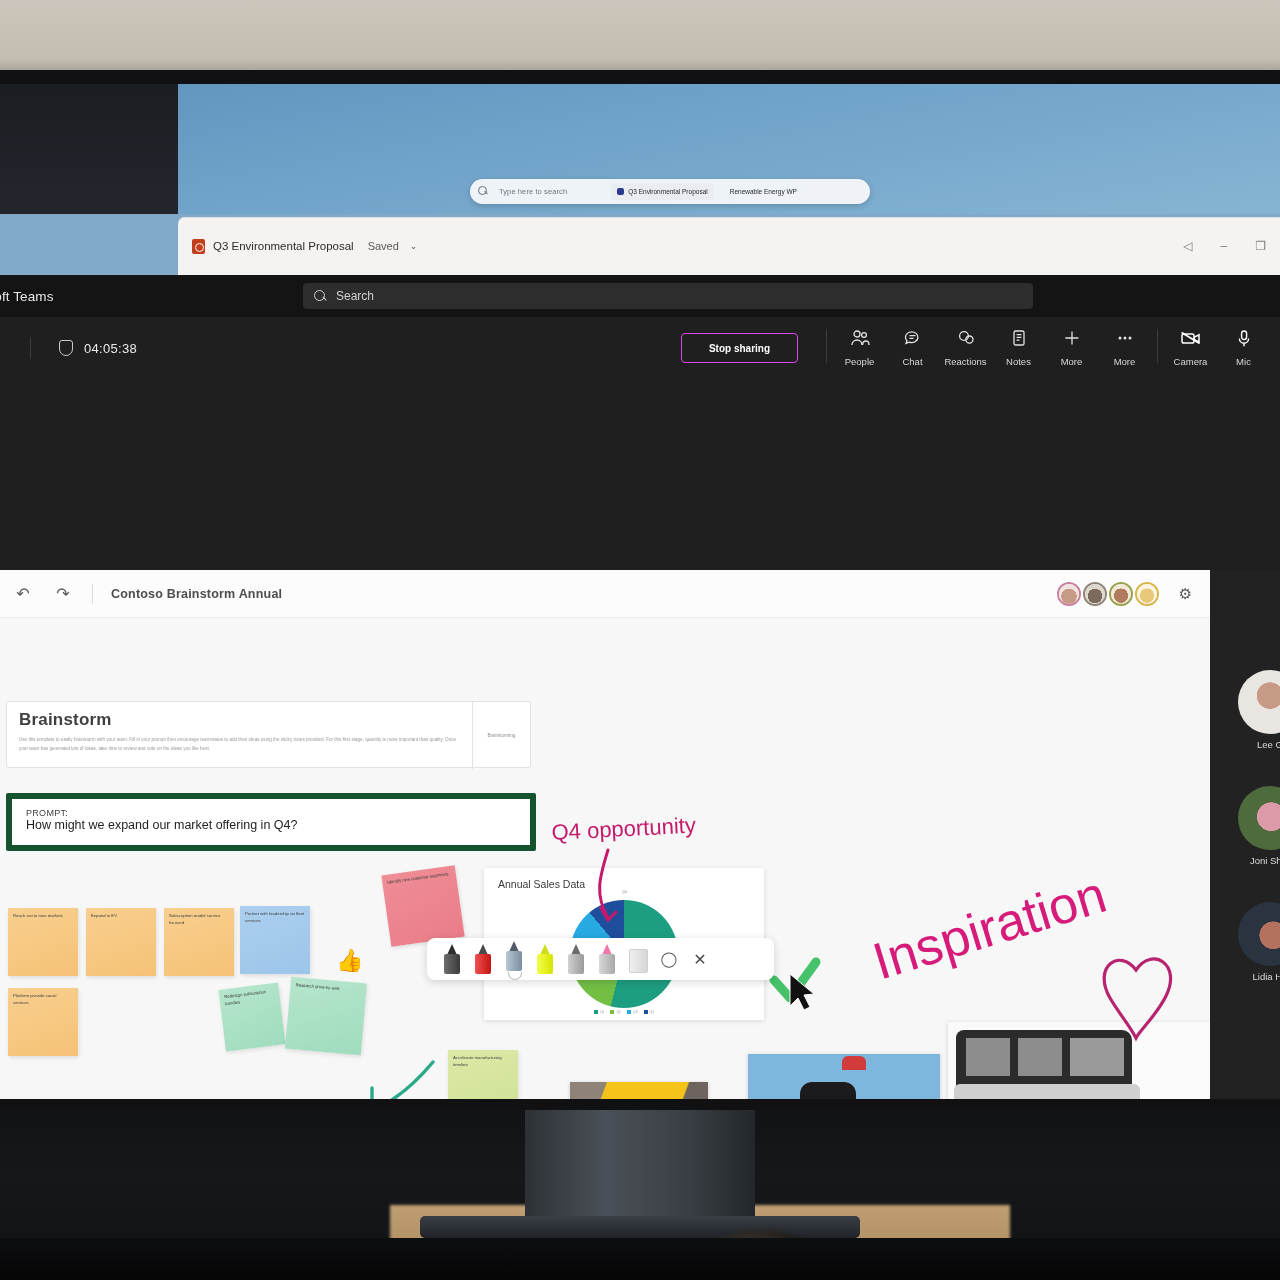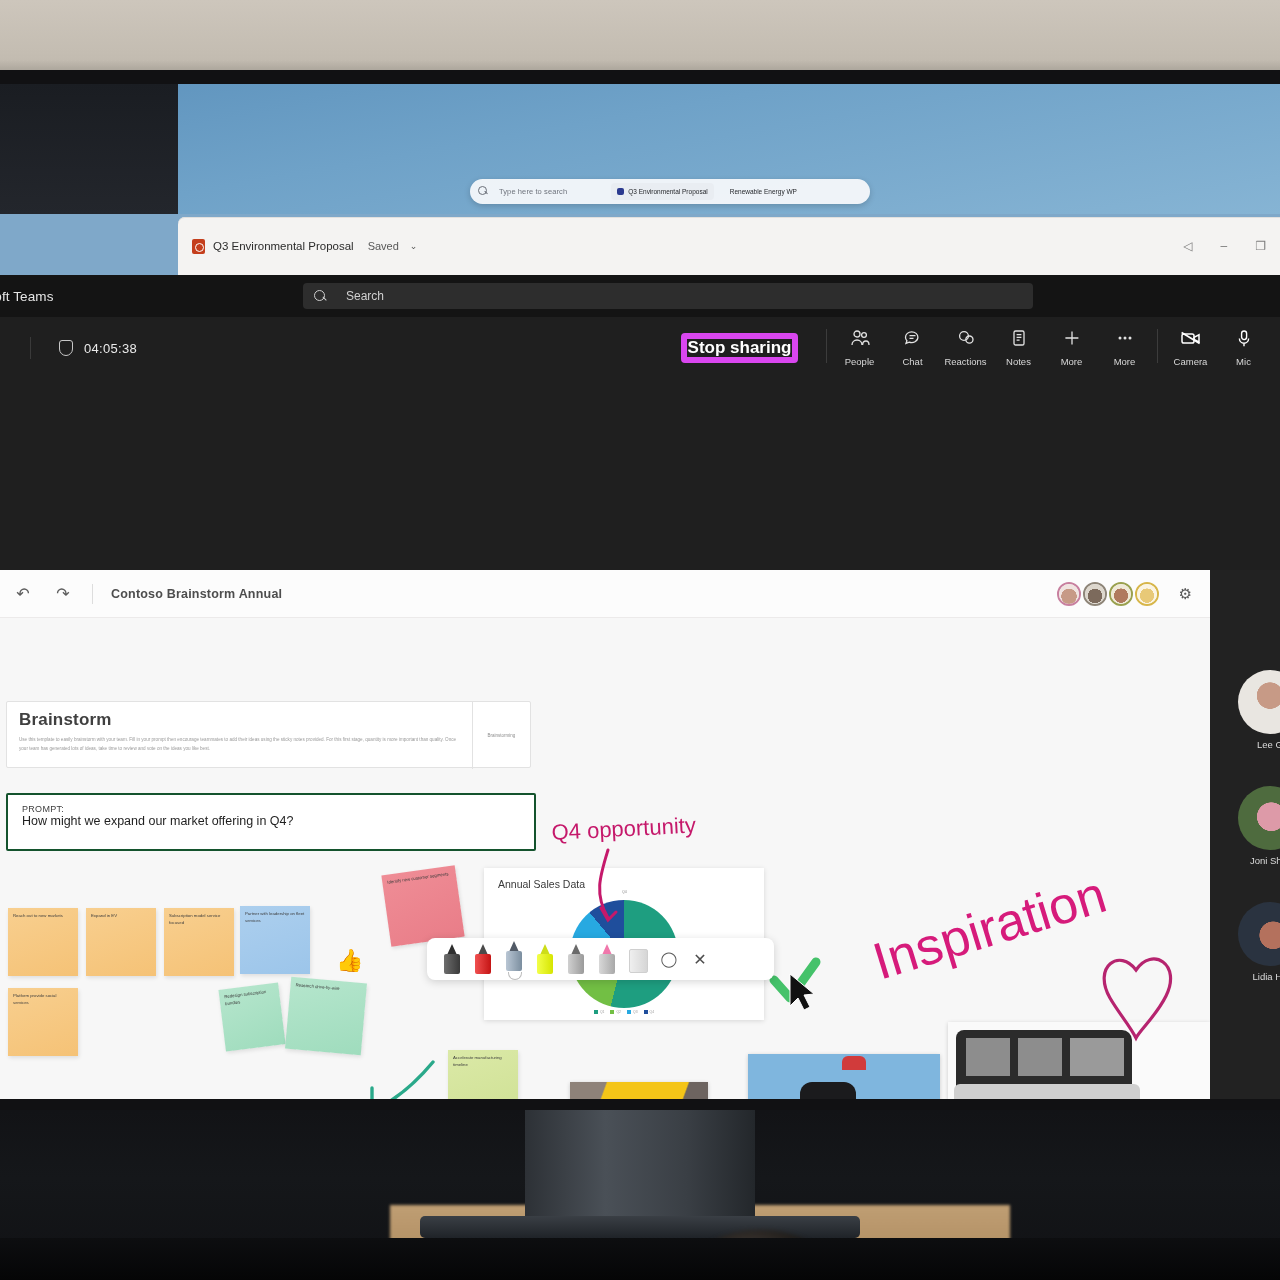--- a/index.html
+++ b/index.html
@@ -95,21 +95,21 @@
     background: #1f1f1f;
   }
   .teams-top {
     height: 42px; background: #141414; display: flex; align-items: center;
     position: relative;
   }
   .teams-wordmark { position:absolute; left: -46px; font-size: 13.5px; color: #e6e6e6; letter-spacing:.1px;}
   .teams-search {
     position: absolute; left: 303px; top: 8px; width: 730px; height: 26px;
     background: #2d2d2d; border-radius: 4px; display: flex; align-items: center;
-    gap: 19px; padding: 0 11px;
+    gap: 9px; padding: 0 11px;
   }
   .teams-search .mag2 { width: 13px; height: 13px; position: relative; }
   .teams-search .mag2::before{
     content:""; position:absolute; left:0; top:0; width:9px; height:9px;
     border:1.3px solid #cfcfcf; border-radius:50%;
   }
   .teams-search .mag2::after{
     content:""; position:absolute; left:8px; top:8px; width:5px; height:1.3px;
     background:#cfcfcf; transform:rotate(45deg);
   }
@@ -120,22 +120,22 @@
     position: relative; padding-left: 30px; gap: 10px;
   }
   .meet-left { display: flex; align-items: center; gap: 11px; }
   .shield {
     width: 14px; height: 16px; border: 1.4px solid #c8c8c8; border-radius: 3px 3px 7px 7px;
   }
   .timer { font-size: 13px; color: #eaeaea; letter-spacing: .3px; }
   .meet-divider { width: 1px; height: 22px; background: #3a3a3a; }
   .stop-sharing {
     position: absolute; left: 681px; top: 16px; width: 117px; height: 30px;
-    border: 6px solid #d946ef; border-radius: 4px; color: #fff;
-    font-size: 17px; font-weight: bold; display: flex; align-items:center; justify-content:center;
+    border: 1px solid #d946ef; border-radius: 4px; color: #fff;
+    font-size: 10px; font-weight: bold; display: flex; align-items:center; justify-content:center;
   }
   .meet-tools {
     position: absolute; left: 820px; top: 8px; display: flex; align-items: flex-start; gap: 0;
   }
   .mtool { width: 53px; text-align: center; color: #e2e2e2; }
   .mtool .ico { height: 26px; display: flex; align-items: center; justify-content: center; }
   .mtool .lbl { font-size: 9.5px; margin-top: 3px; color: #d8d8d8; }
   .vdiv { width:1px; height:34px; background:#3c3c3c; margin: 4px 6px 0 6px; }
 
   
@@ -167,21 +167,21 @@
     font-size: 4.6px; line-height: 1.9; color: #9a9a9a; padding: 6px 12px 0 12px;
     width: 470px;
   }
   .tmpl-tag {
     position: absolute; right: 0; top: 0; width: 58px; height: 67px;
     border-left: 1px solid #e2e2e2; display:flex; align-items:center; justify-content:center;
     font-size: 4.5px; color:#8e8e8e; text-align:center;
   }
   .prompt {
     position: absolute; left: 6px; top: 175px; width: 530px; height: 58px;
-    background: #fff; border: 2px solid #14532d; border-radius: 2px; padding: 9px 14px;
+    background: #fff; border: 6px solid #14532d; border-radius: 2px; padding: 9px 14px;
   }
   .prompt-lbl { font-size: 9px; color: #3d3d3d; letter-spacing: .3px; }
   .prompt-q { font-size: 12.5px; color: #1f1f1f; }
 
   
   .sticky { position: absolute; font-size: 4.3px; line-height: 1.55; color: #3c3c3c; padding: 5px 5px 0 5px;
             box-shadow: 1px 2px 4px rgba(0,0,0,.10); overflow: hidden;}
   .s-orange { background: linear-gradient(160deg,#f8cf8f,#f5c276); }
   .s-blue   { background: linear-gradient(160deg,#accfee,#9cc5ea); }
   .s-pink   { background: linear-gradient(160deg,#ef8d96,#e97d88); }

